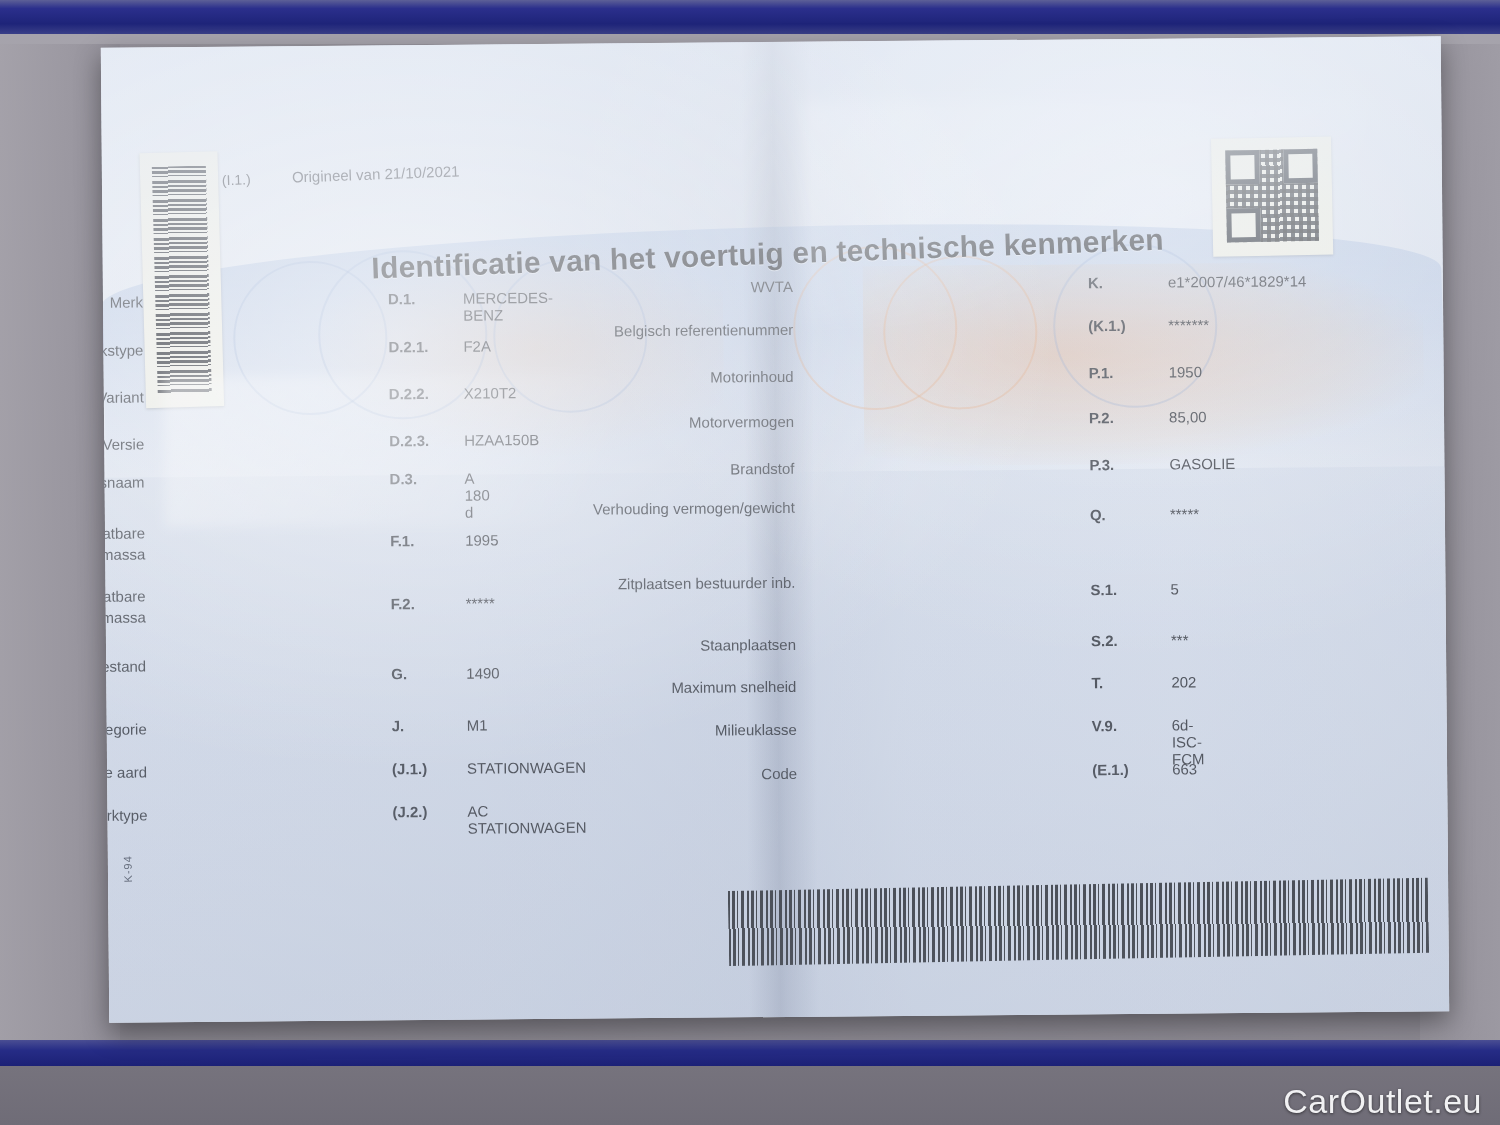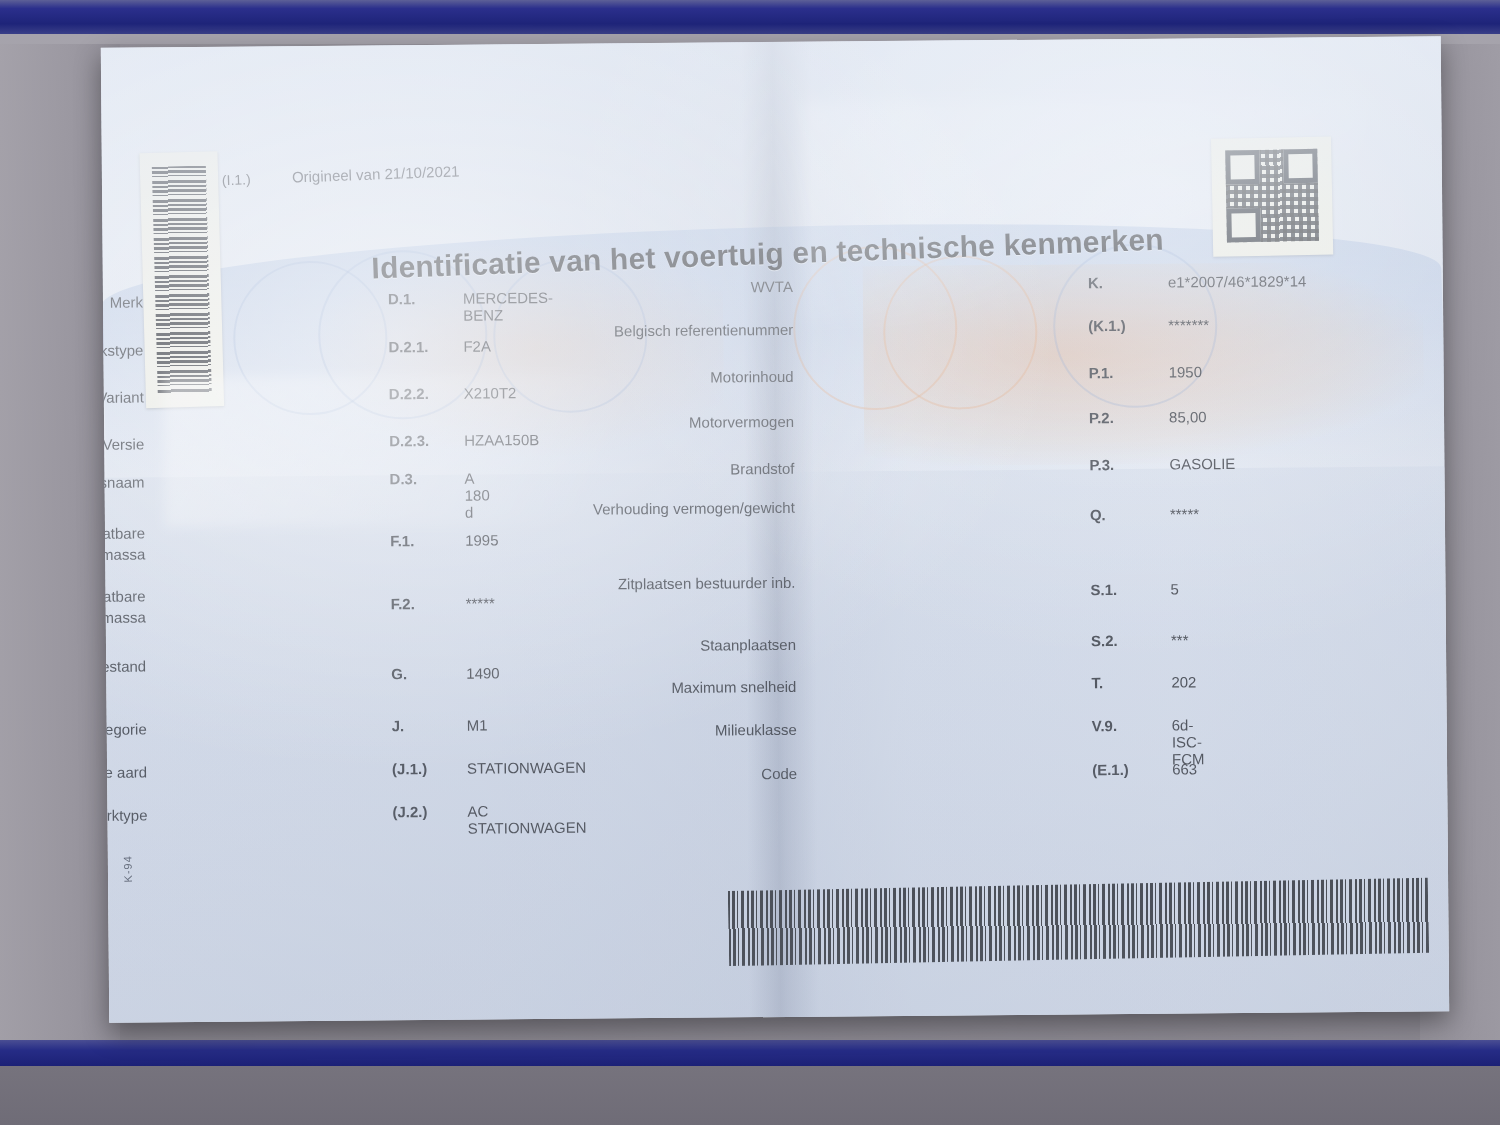--- a/index.html
+++ b/index.html
@@ -304,13 +304,14 @@
     <div class="row R" style="top:722px;">
       <div class="lab">Code</div>
       <div class="code" style="left:295px;">(E.1.)</div>
       <div class="val" style="left:375px;">663</div>
     </div>
 
     <div class="glare" id="glare1"></div>
     <div class="glare" id="glare2"></div>
   </div>
 
+  <div id="watermark">CarOutlet.eu</div>
 </div>
 
 </body></html>

